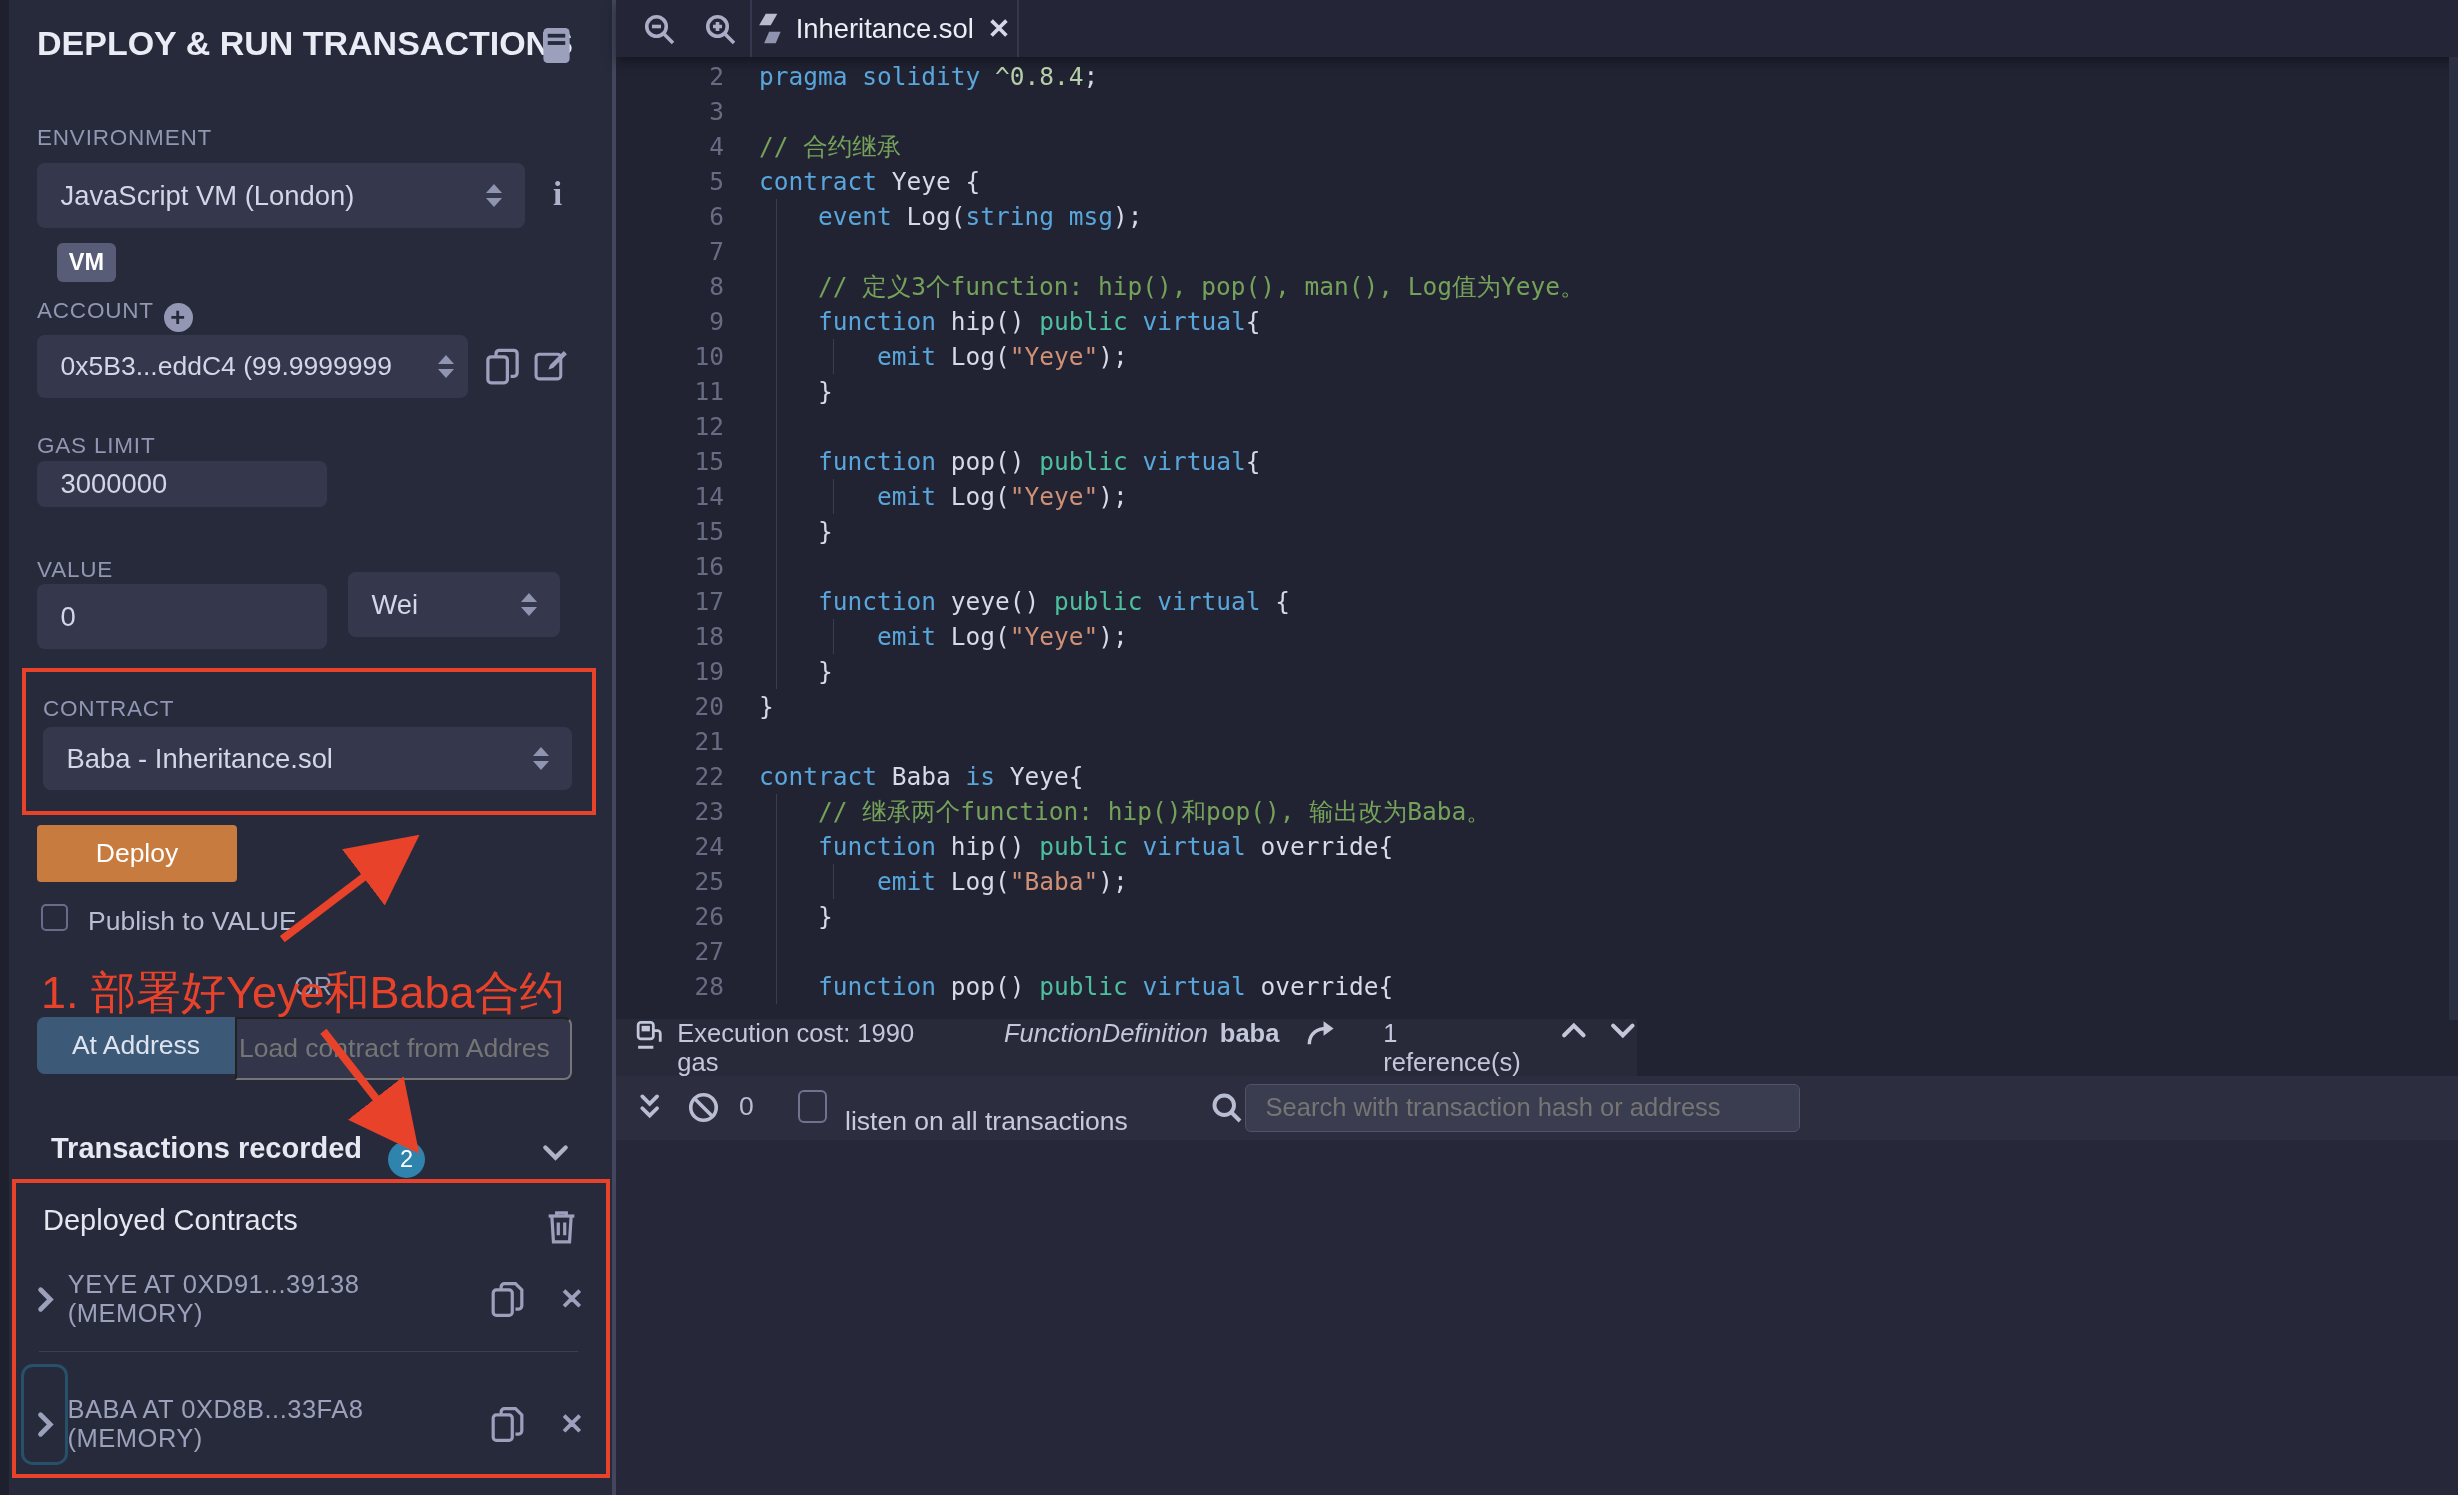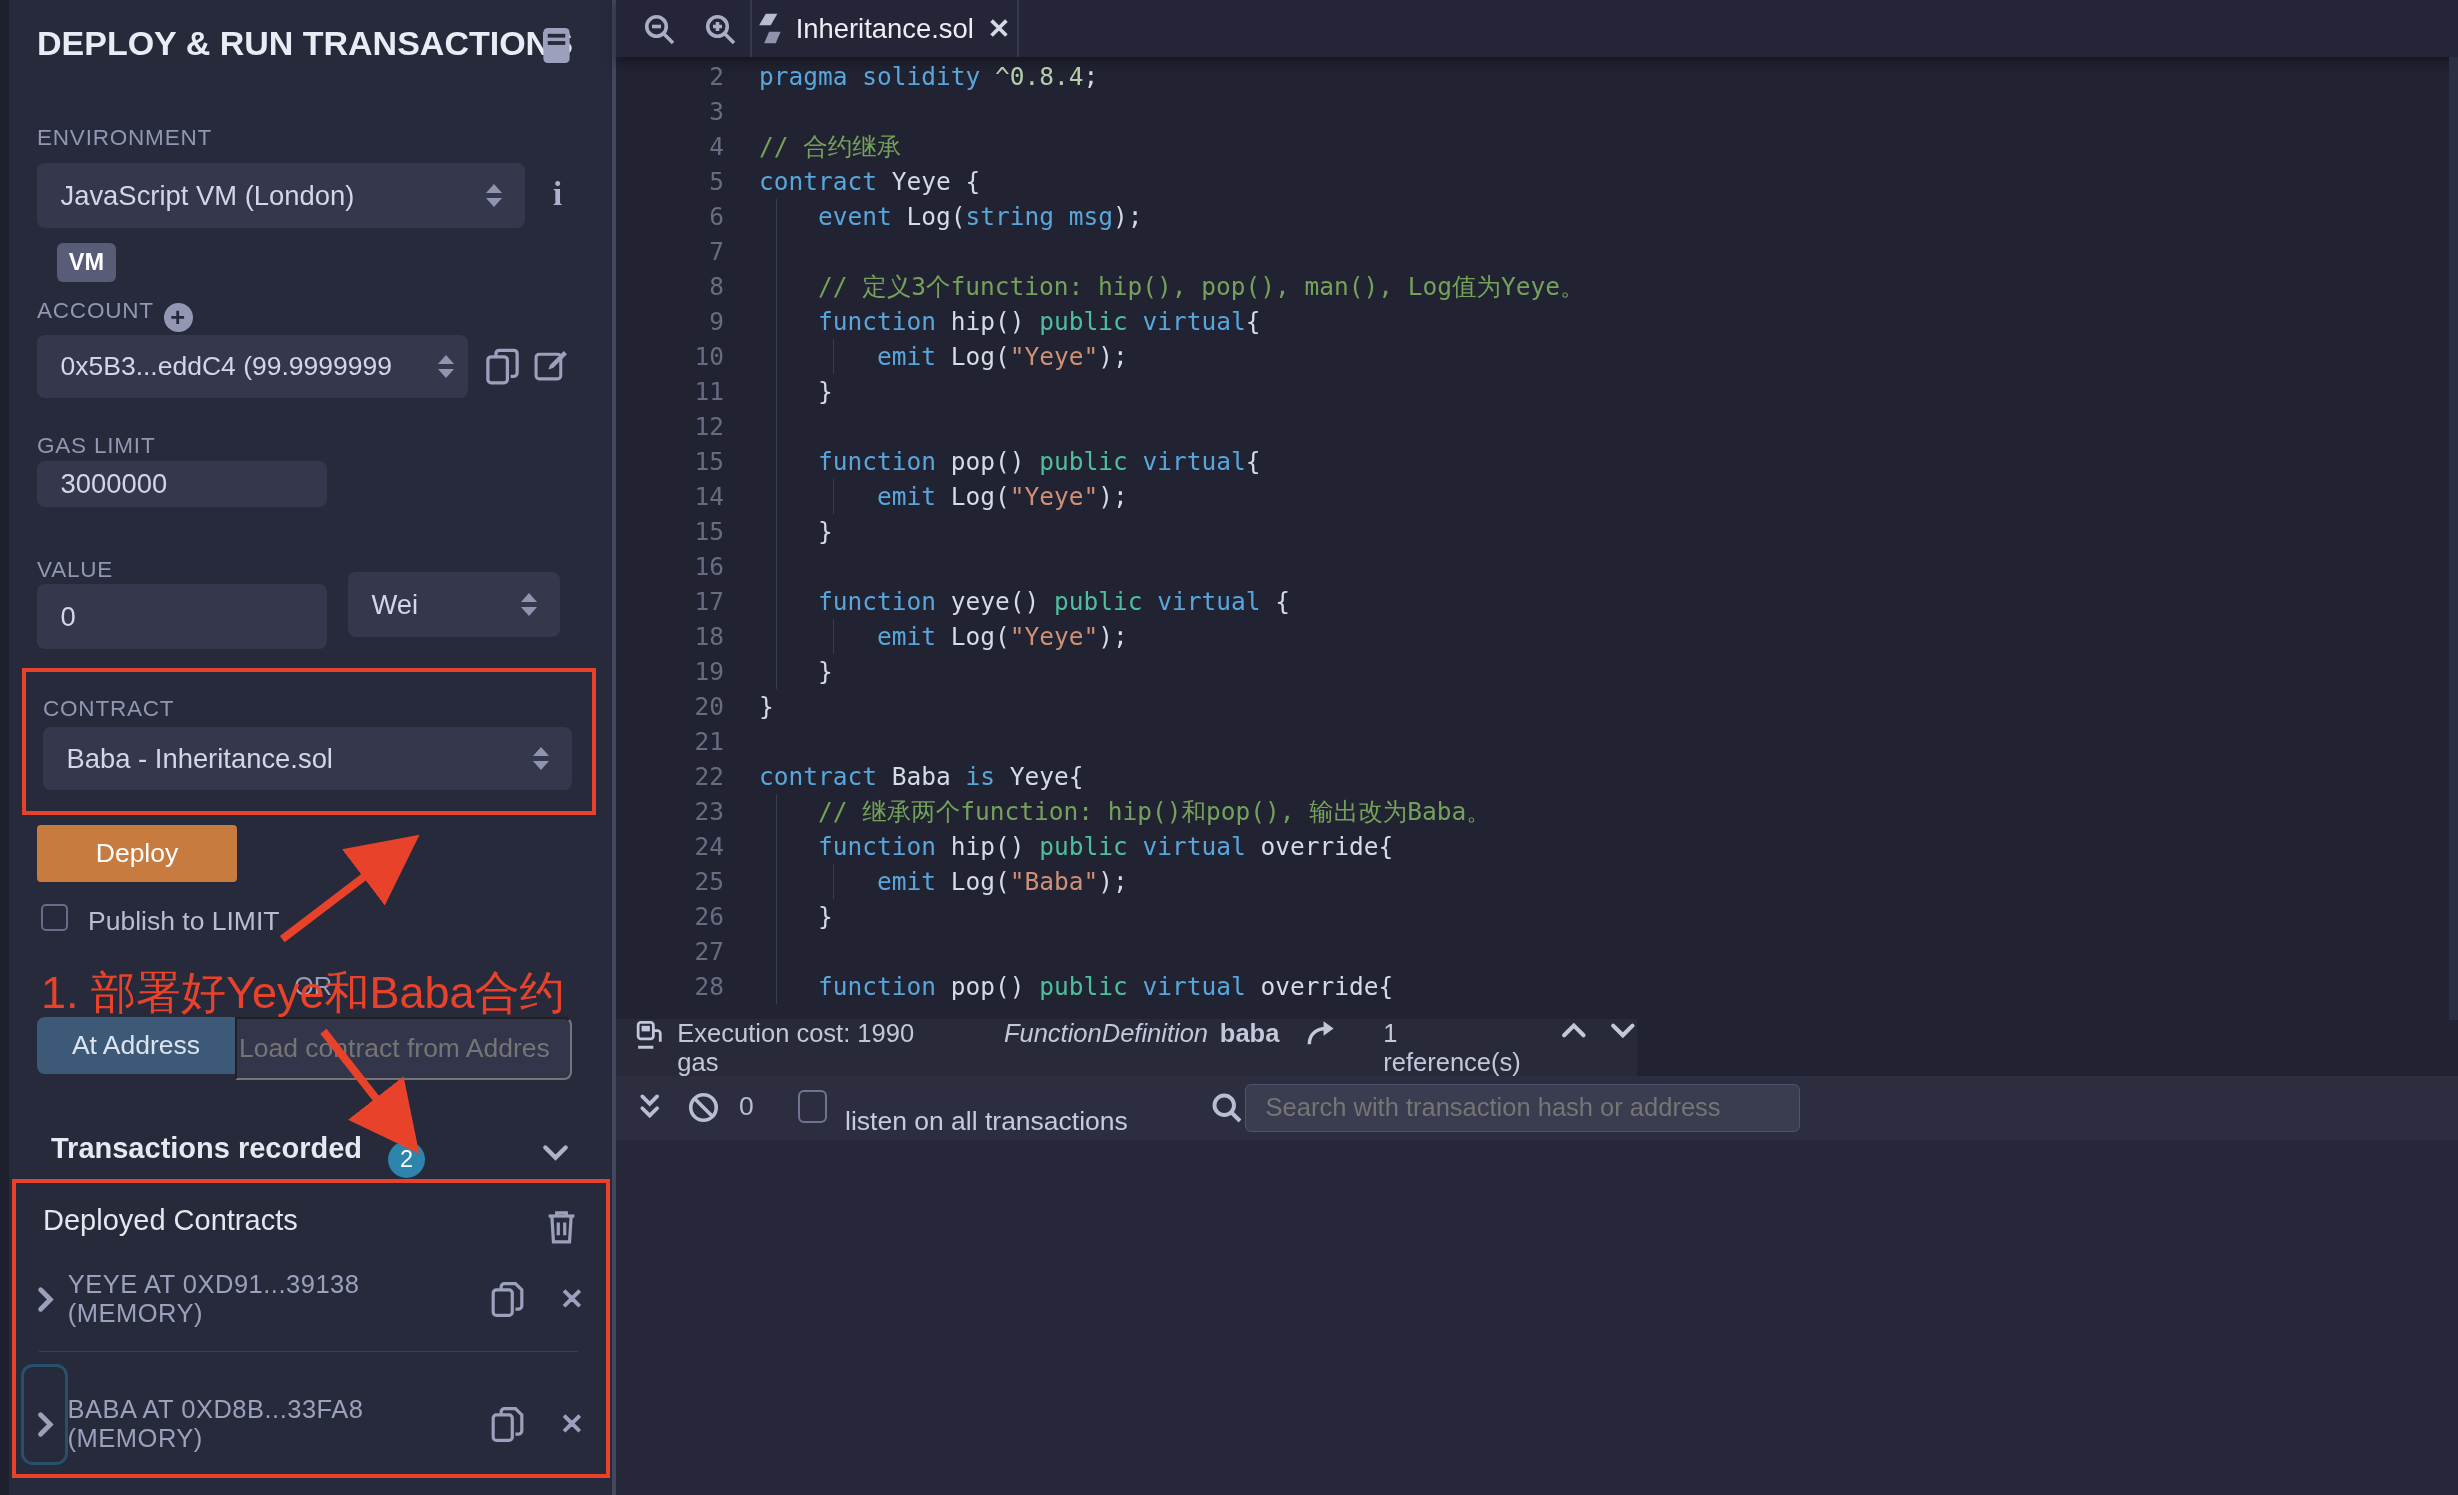--- a/index.html
+++ b/index.html
@@ -141,21 +141,21 @@
       <span>Baba - Inheritance.sol</span>
       <span class="updown">
           <i class="up"></i>
           <i class="dn"></i>
         </span>
     </div>
 
     <div class="abs btn-deploy">Deploy</div>
 
     <div class="abs checkbox" style="left:41px;top:904px"></div>
-    <div class="abs" style="left:88px;top:906px;font-size:26.5px;color:#b9bdd3">Publish to LIMIT</div>
+    <div class="abs" style="left:88px;top:906px;font-size:26.5px;color:#b9bdd3">Publish to VALUE</div>
 
     <div class="abs" style="left:294px;top:972px;font-size:25.5px;color:#9a9eba">OR</div>
     <div class="abs annotation" style="left: 41px; top: 963px; color: rgb(232, 67, 42);">1. 部署好Yeye和Baba合约</div>
 
     <div class="abs btn-ataddr">At Address</div>
     <input class="abs inp-load" placeholder="Load contract from Addres" style="">
 
     <div class="abs" style="left:51px;top:1132px">
       <span class="tx-label">Transactions recorded</span>
       <span class="badge">2</span>

